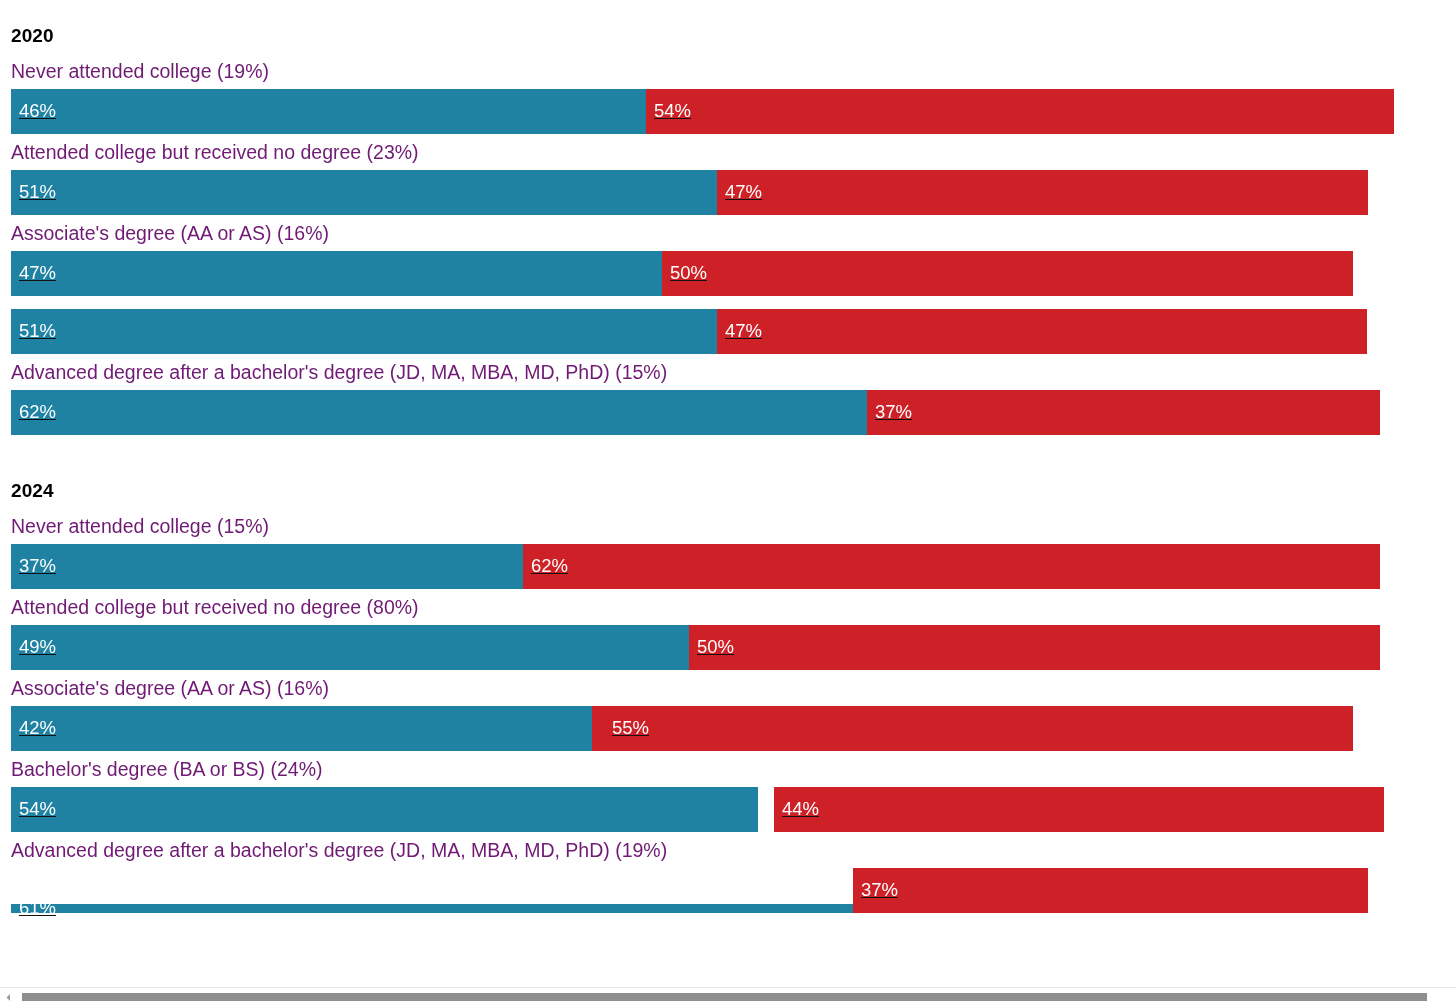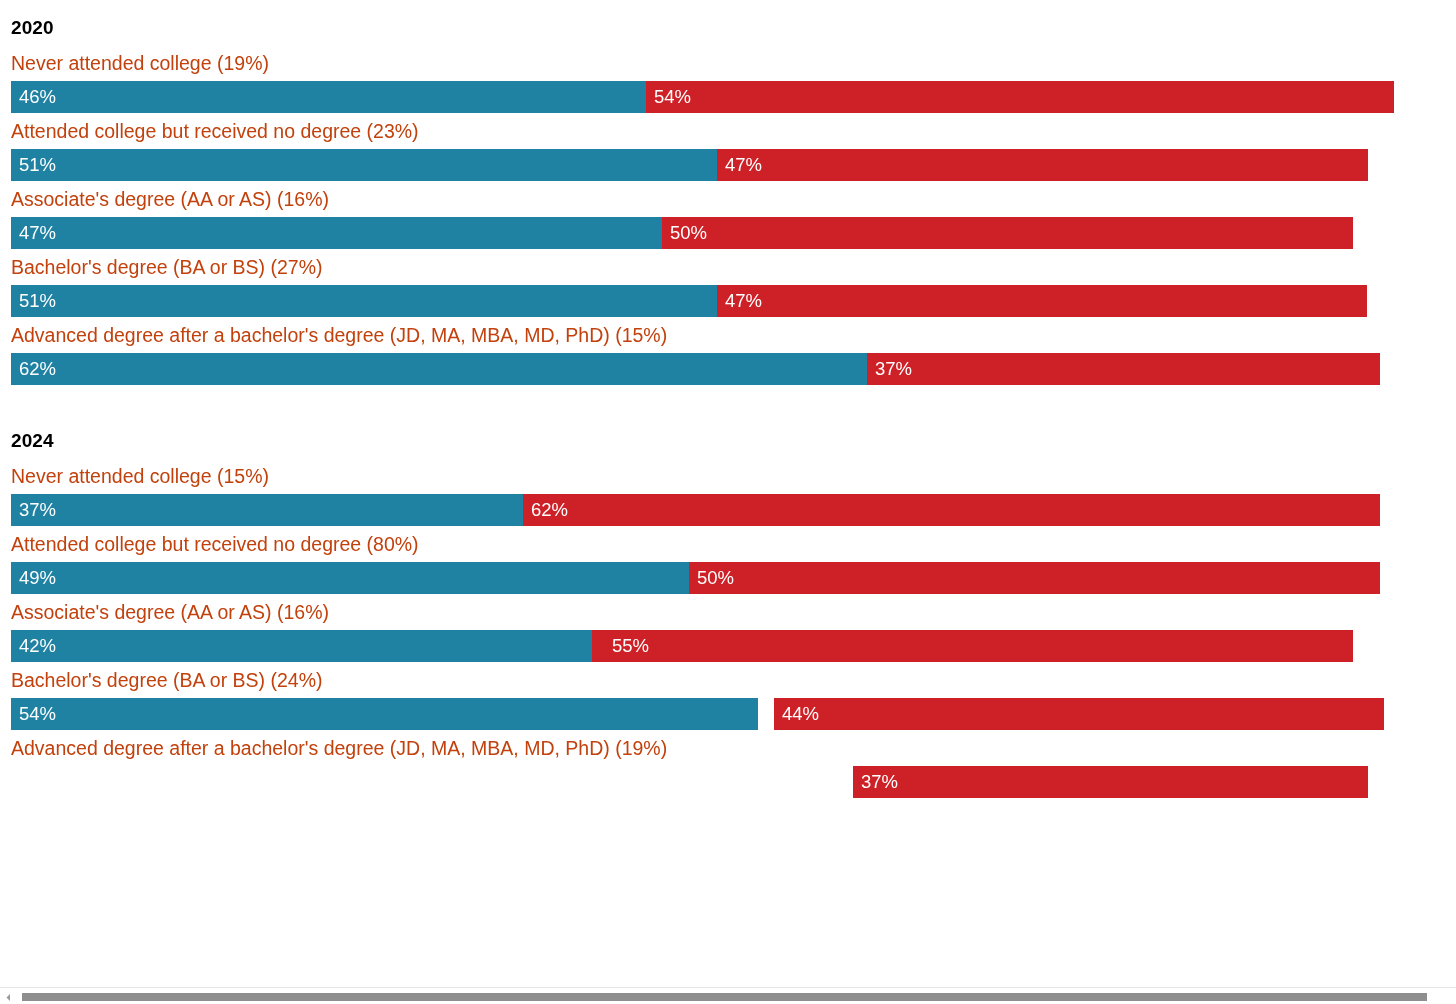--- a/index.html
+++ b/index.html
@@ -11,49 +11,50 @@
     width: 1456px;
     height: 1004px;
     font-family: "Liberation Sans", sans-serif;
     color: #111111;
     overflow: hidden;
     position: relative;
   }
   .chart-scroll {
     position: absolute;
     left: 0;
-    top: 8px;
+    top: 16px;
     width: 1456px;
     height: 988px;
     overflow: hidden;
     border-radius: 22px;
   }
   .section {
     position: relative;
   }
   .year-heading {
     font-size: 19px;
     font-weight: bold;
     color: #000000;
     padding-left: 11px;
     letter-spacing: 0.1px;
   }
   .cat-label {
     font-size: 19.5px;
     font-weight: normal;
-    color: #c2410c;
+    color: #701a75;
     padding-left: 11px;
     white-space: nowrap;
   }
   .bar-row {
     position: relative;
     margin-left: 11px;
-    height: 32px;
+    height: 45px;
     display: flex;
     align-items: stretch;
+    text-decoration: underline;
   }
   .seg {
     position: relative;
     display: flex;
     align-items: center;
     box-sizing: border-box;
   }
   .seg-dem {
     background: #1f82a3;
   }
@@ -149,21 +150,20 @@
         <div class="gap-label-bar"></div>
         <div class="bar-row">
           <div class="seg seg-dem" style="width: 651px;">
             <span class="seg-label">47%</span>
           </div>
           <div class="seg seg-rep" style="width: 691px;">
             <span class="seg-label">50%</span>
           </div>
         </div>
         <div class="gap-bar-label"></div>
-        <div class="cat-label">Bachelor's degree (BA or BS) (27%)</div>
         <div class="gap-label-bar"></div>
         <div class="bar-row">
           <div class="seg seg-dem" style="width: 706px;">
             <span class="seg-label">51%</span>
           </div>
           <div class="seg seg-rep" style="width: 650px;">
             <span class="seg-label">47%</span>
           </div>
         </div>
         <div class="gap-bar-label"></div>

